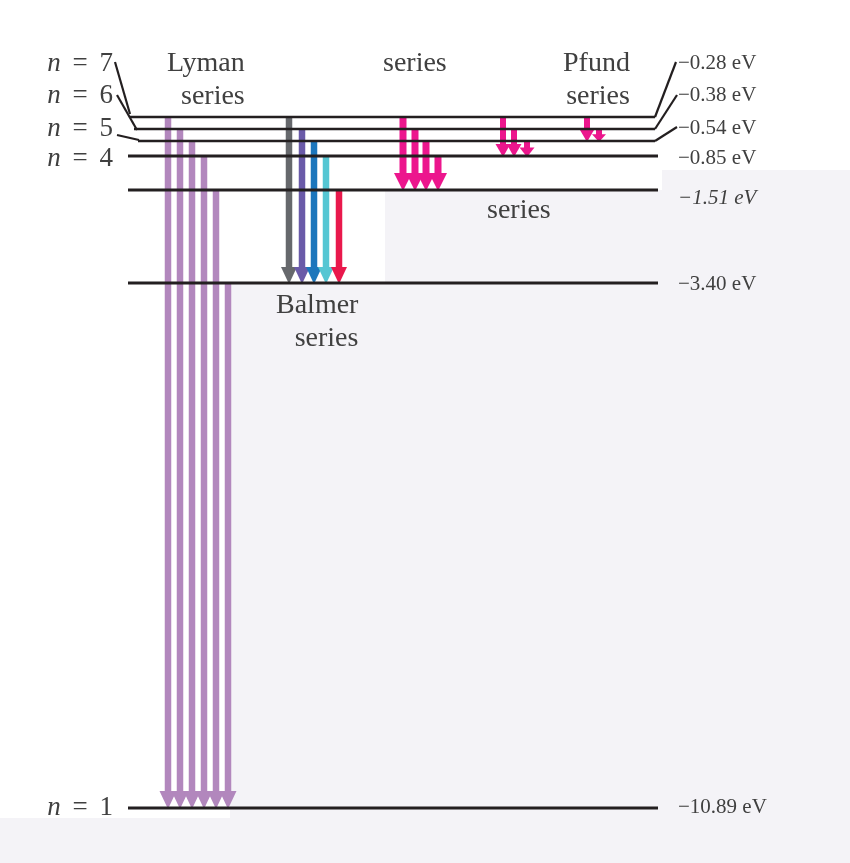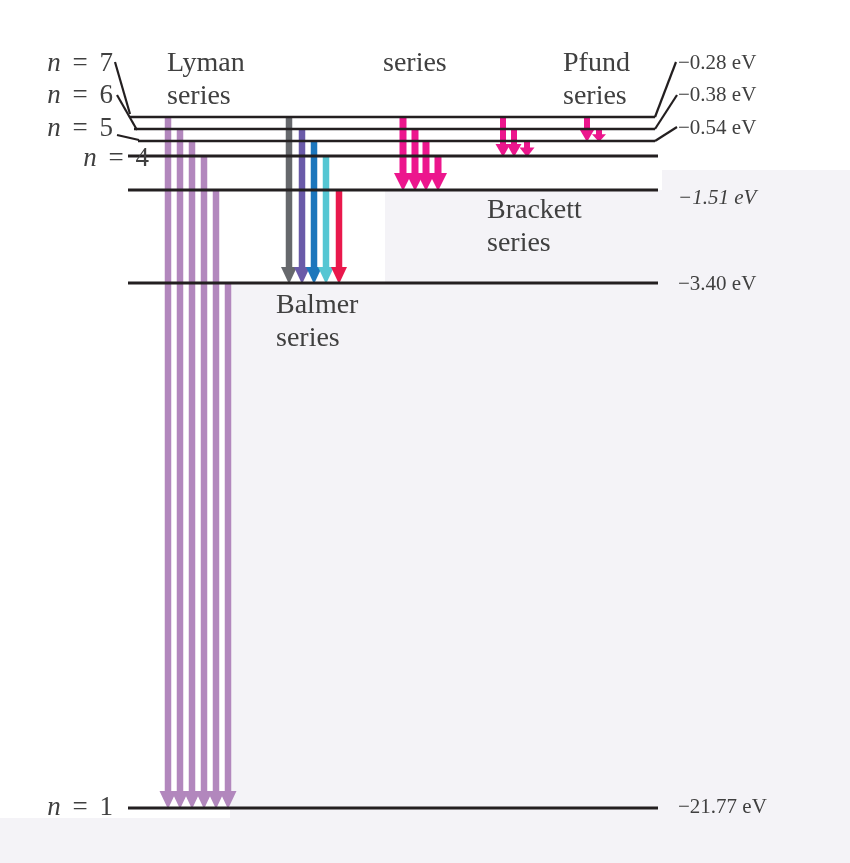--- a/index.html
+++ b/index.html
@@ -1,21 +1,21 @@
 <!DOCTYPE html>
 <html><head>
 <meta charset="utf-8">
 <style>
   html,body{margin:0;padding:0;background:#ffffff;}
   .stage{
     position:relative;width:850px;height:863px;background:#ffffff;overflow:hidden;
     font-family:"Liberation Serif","DejaVu Serif",serif;color:#404040;padding-left:38px;
   }
   .stage svg{position:absolute;left:0;top:0;}
-  .lbl{position:absolute;white-space:nowrap;}
+  .lbl{position:absolute;white-space:nowrap;text-align:right;}
   .lvl{left:0;width:113px;text-align:right;font-size:27px;line-height:34px;height:34px;word-spacing:5px;}
   .lvl .it{font-style:italic;}
   .ev{left:678px;font-size:21px;line-height:34px;height:34px;}
   .ser{font-size:28px;line-height:33px;}
 </style>
 </head>
 <body>
 
 <div class="stage">
   <svg id="diagram-svg" width="850" height="863">
@@ -74,42 +74,42 @@
       <line x1="117" y1="95" x2="137" y2="130" stroke="#231f20" stroke-width="2.2"></line>
       <line x1="117" y1="135" x2="139" y2="140" stroke="#231f20" stroke-width="2.2"></line>
       <line x1="655" y1="117" x2="676" y2="62" stroke="#231f20" stroke-width="2.2"></line>
       <line x1="655" y1="129" x2="677" y2="95" stroke="#231f20" stroke-width="2.2"></line>
       <line x1="655" y1="141" x2="677" y2="127" stroke="#231f20" stroke-width="2.2"></line>
     </svg>
 
   <div class="lbl lvl" style="top: 45px;"><span class="it">n</span><span> = 7</span></div>
   <div class="lbl lvl" style="top: 77px;"><span class="it">n</span><span> = 6</span></div>
   <div class="lbl lvl" style="top: 110px;"><span class="it">n</span><span> = 5</span></div>
-  <div class="lbl lvl" style="top: 140px; margin-left: 36px;"><span class="it">n</span><span> = 4</span></div>
+  <div class="lbl lvl" style="top: 140px;"><span class="it">n</span><span> = 4</span></div>
   <div class="lbl lvl" style="top: 789px;"><span class="it">n</span><span> = 1</span></div>
 
   <div class="lbl ev" style="top: 45px;">−0.28 eV</div>
   <div class="lbl ev" style="top: 77px;">−0.38 eV</div>
   <div class="lbl ev" style="top: 110px;">−0.54 eV</div>
+  <div class="lbl ev" style="top: 140px;">−0.85 eV</div>
   <div class="lbl ev" style="top: 180px; font-style: italic;">−1.51 eV</div>
   <div class="lbl ev" style="top: 266px;">−3.40 eV</div>
-  <div class="lbl ev" style="top: 789px;">−21.77 eV</div>
+  <div class="lbl ev" style="top: 789px;">−10.89 eV</div>
 
   <div class="lbl ser" style="left: 167px; top: 45px;">
     <div>Lyman</div>
     <div>series</div>
   </div>
   <div class="lbl ser" style="left: 276px; top: 287px;">
     <div>Balmer</div>
     <div>series</div>
   </div>
   <div class="lbl ser" style="left: 383px; top: 45px;">
     <div>series</div>
   </div>
   <div class="lbl ser" style="left: 487px; top: 192px;">
-    <div>Brackett</div>
     <div>series</div>
   </div>
   <div class="lbl ser" style="left: 563px; top: 45px;">
     <div>Pfund</div>
     <div>series</div>
   </div>
 </div>
 
 </body></html>

